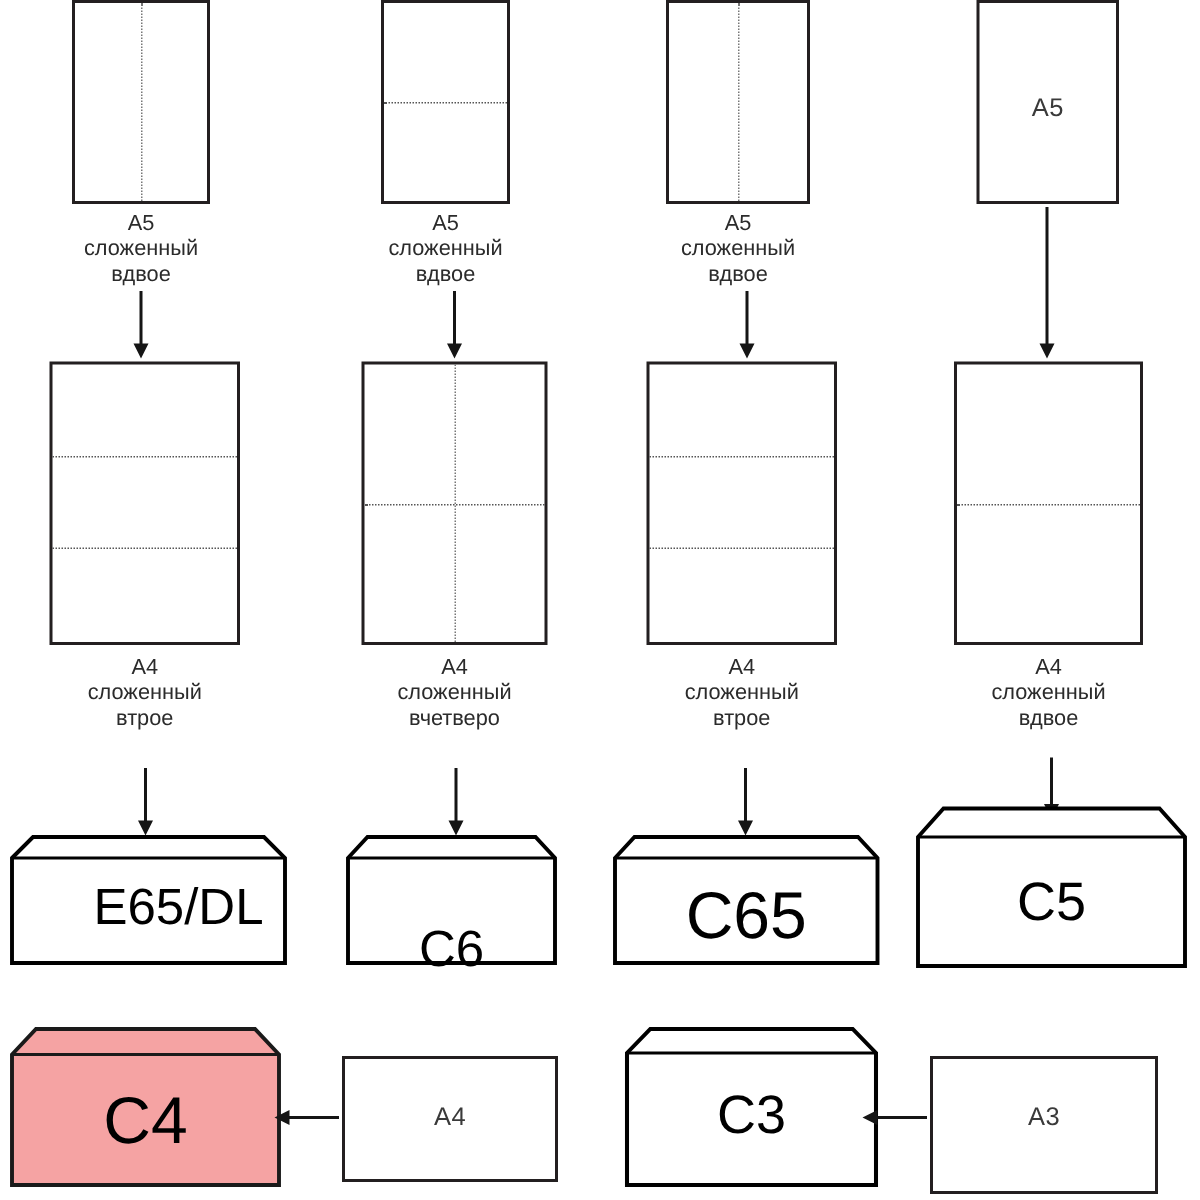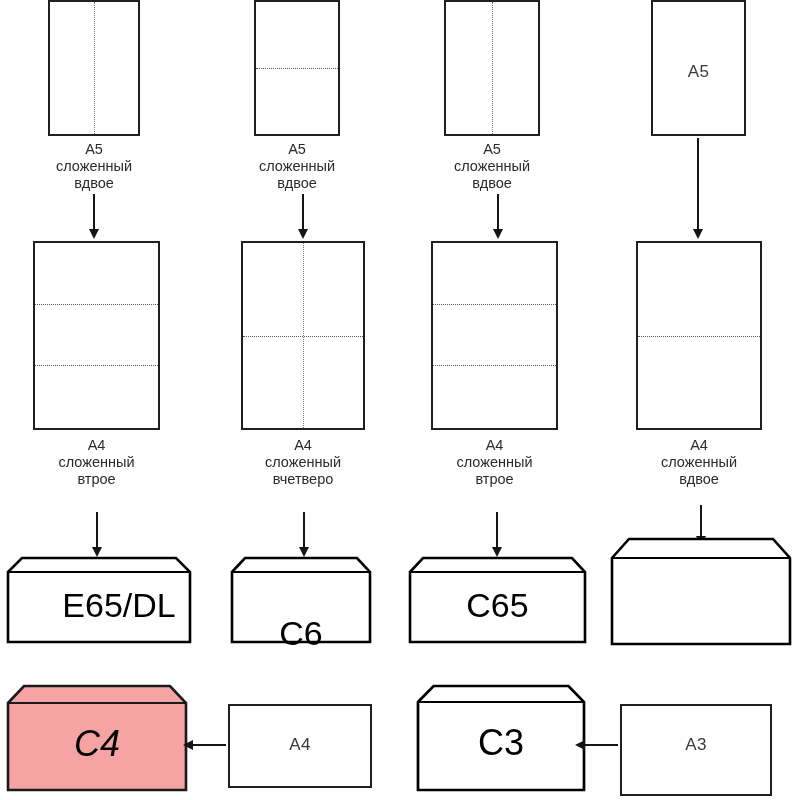--- a/index.html
+++ b/index.html
@@ -193,21 +193,21 @@
   <div class="caption" style="left:431px; top:437px; width:127px;">A4
 сложенный
 втрое</div>
   <div class="arrow-down" style="left:496px; top:512px; height:36px;"></div>
 
   <div class="envelope" style="left:410px; top:556px; width:175px; height:86px;">
     <svg viewBox="0 0 175 86" preserveAspectRatio="none">
       <polygon points="0,16 13,2 162,2 175,16 175,86 0,86" fill="#ffffff" stroke="#000000" stroke-width="2.6"></polygon>
       <line x1="0" y1="16" x2="175" y2="16" stroke="#000000" stroke-width="2"></line>
     </svg>
-    <div class="env-text" style="top:30px; font-size:34px;">C65</div>
+    <div class="env-text" style="top:30px; font-size:44px;">C65</div>
   </div>
 
   <div class="sheet" style="left:651px; top:0px; width:95px; height:136px;">
     <div class="sheet-label-inside" style="top:60px;">A5</div>
   </div>
   <div class="caption" style="left:636px; top:141px; width:122px;"></div>
   <div class="arrow-down" style="left:697px; top:138px; height:92px;"></div>
 
   <div class="sheet" style="left:636px; top:241px; width:126px; height:189px;">
     <div class="fold fold-h" style="top:50%;"></div>
@@ -215,28 +215,29 @@
   <div class="caption" style="left:636px; top:437px; width:126px;">A4
 сложенный
 вдвое</div>
   <div class="arrow-down" style="left:700px; top:505px; height:32px;"></div>
 
   <div class="envelope" style="left:612px; top:536px; width:178px; height:108px;">
     <svg viewBox="0 0 178 108" preserveAspectRatio="none">
       <polygon points="0,22 17,3 161,3 178,22 178,108 0,108" fill="#ffffff" stroke="#000000" stroke-width="2.6"></polygon>
       <line x1="0" y1="22" x2="178" y2="22" stroke="#000000" stroke-width="2"></line>
     </svg>
+    <div class="env-text" style="top:44px; font-size:36px;">C5</div>
   </div>
 
   <div class="envelope" style="left:8px; top:683px; width:178px; height:107px;">
     <svg viewBox="0 0 178 107" preserveAspectRatio="none">
       <polygon points="0,20 16,3 162,3 178,20 178,107 0,107" fill="#f5a3a3" stroke="#1a1a1a" stroke-width="2.6"></polygon>
       <line x1="0" y1="20" x2="178" y2="20" stroke="#1a1a1a" stroke-width="2"></line>
     </svg>
-    <div class="env-text" style="top:40px; font-size:36px;font-style:italic;">C4</div>
+    <div class="env-text" style="top:40px; font-size:44px;">C4</div>
   </div>
   <div class="arrow-left" style="left:192px; top:744px; width:34px;"></div>
   <div class="sheet" style="left:228px; top:704px; width:144px; height:84px;">
     <div class="sheet-label-inside" style="top:29px;">A4</div>
   </div>
 
   <div class="envelope" style="left:418px; top:684px; width:166px; height:106px;">
     <svg viewBox="0 0 160 106" preserveAspectRatio="none">
       <polygon points="0,18 15,2 145,2 160,18 160,106 0,106" fill="#ffffff" stroke="#000000" stroke-width="2.6"></polygon>
       <line x1="0" y1="18" x2="160" y2="18" stroke="#000000" stroke-width="2"></line>

